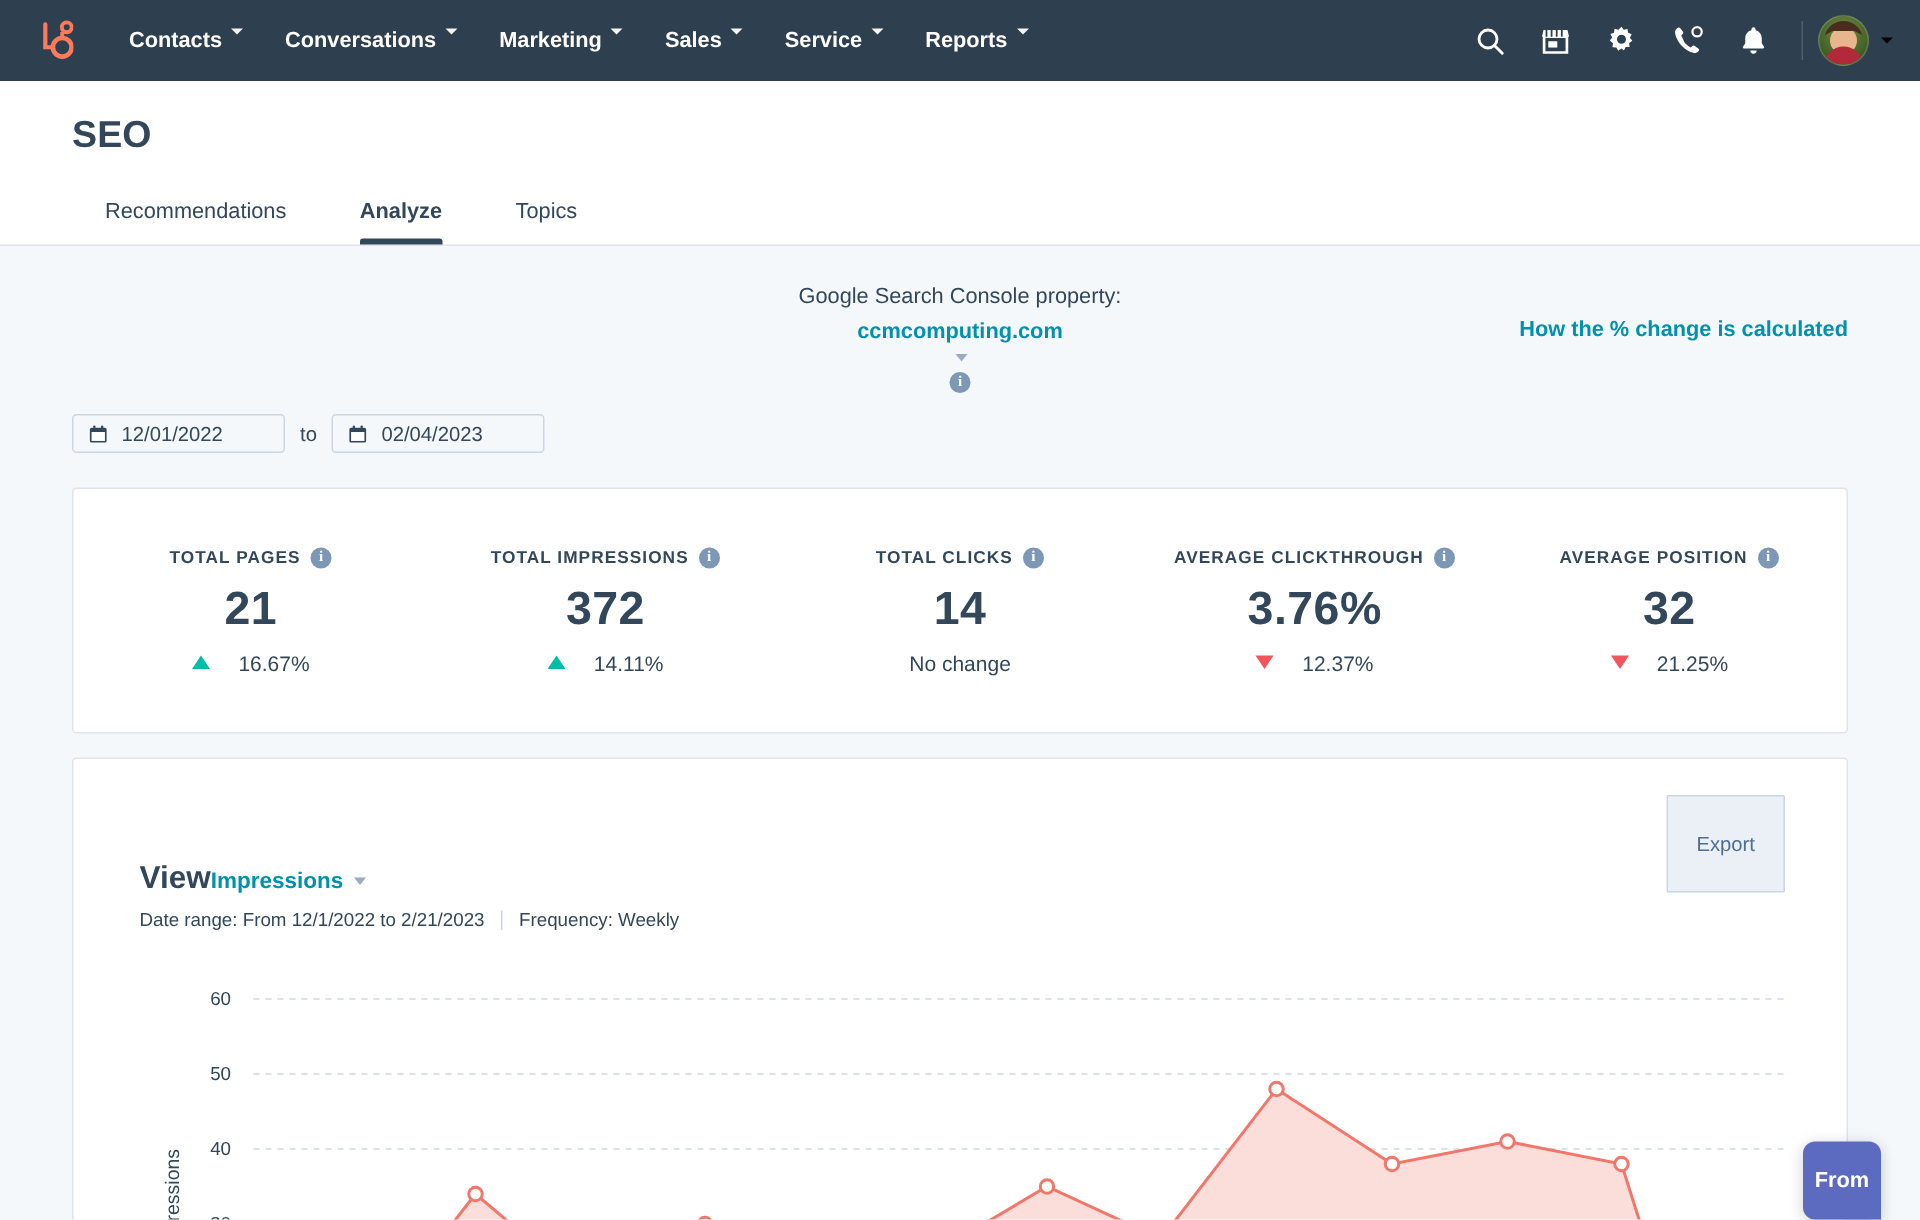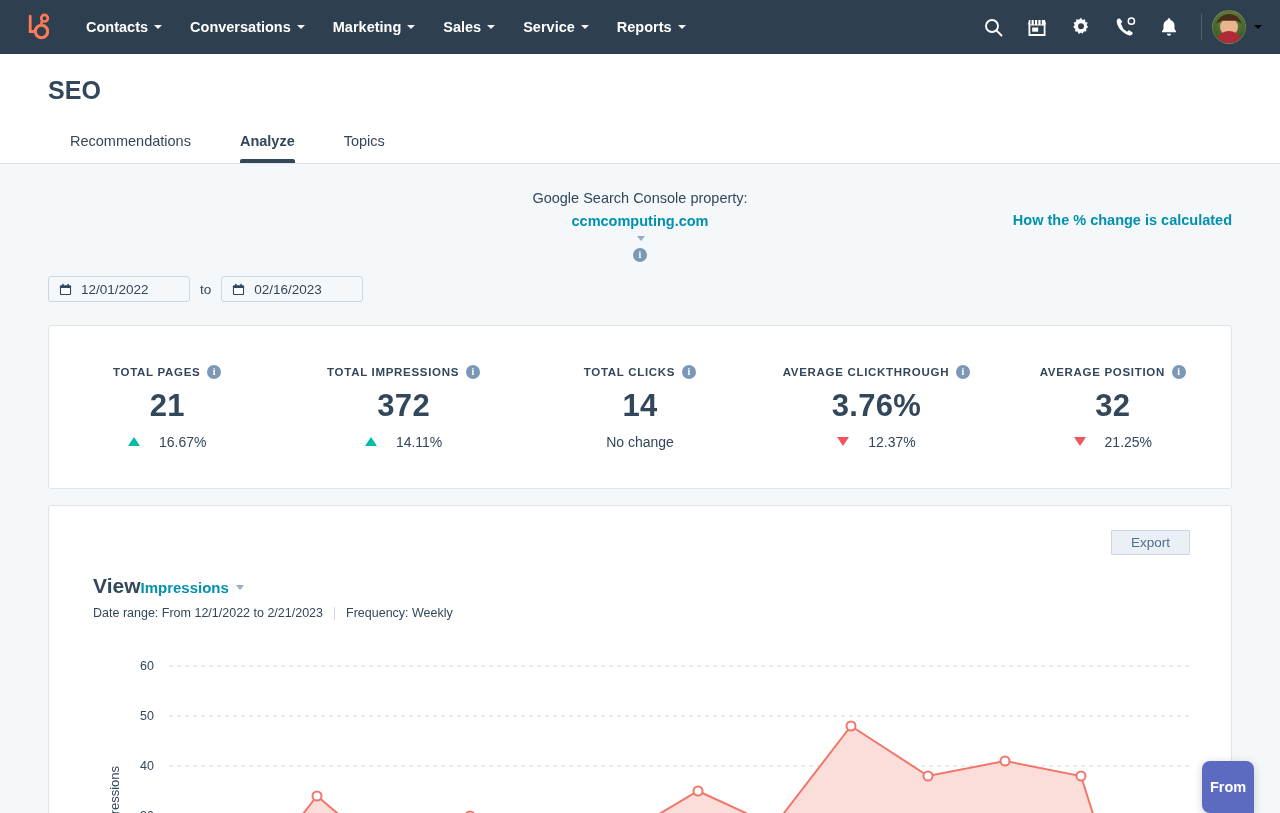--- a/index.html
+++ b/index.html
@@ -14,21 +14,21 @@
   .topnav {
     height: 54px; background: #2e3f50;
     display: flex; align-items: center;
     padding: 0 18px 0 16px;
     position: relative; z-index: 30;
   }
   .logo { width: 40px; display: flex; align-items: center; justify-content: center; }
   .nav-items { display: flex; align-items: center; margin-left: 16px; gap: 0; }
   .nav-item {
     color: #ffffff; font-size: 14.5px; font-weight: 600;
-    padding: 6px 14px; display: flex; align-items: center; gap: 6px;
+    padding: 6px 14px; display: flex; align-items: flex-start; gap: 6px;
     cursor: pointer; white-space: nowrap;
   }
   .caret { width: 0; height: 0; border-left: 4px solid transparent; border-right: 4px solid transparent; border-top: 4.5px solid currentColor; display: inline-block; opacity: .95; }
   .nav-right { margin-left: auto; display: flex; align-items: center; gap: 0; }
   .nav-icon {
     width: 44px; height: 44px; display: flex; align-items: center; justify-content: center;
     cursor: pointer;
   }
   .nav-sep { width: 1px; height: 26px; background: #51606e; margin: 0 10px; }
   .avatar {
@@ -117,21 +117,21 @@
   .stat-value { font-size: 31px; color: #33475b; margin-top: 9px; font-weight: 700; letter-spacing: .3px; }
   .stat-delta { font-size: 14px; color: #33475b; margin-top: 10px; display: flex; align-items: center; justify-content: center; gap: 19px; }
   .tri-up { width:0;height:0;border-left:6px solid transparent;border-right:6px solid transparent;border-bottom:9px solid #00bda5; }
   .tri-down { width:0;height:0;border-left:6px solid transparent;border-right:6px solid transparent;border-top:9px solid #f2545b; }
 
   
   .chart-card { margin-top: 16px; height: 360px; position: relative; overflow: hidden; }
   .export-btn {
     position: absolute; right: 41px; top: 24px;
     background: #eaf0f6; color: #506e91; border: 1px solid #cbd6e2;
-    border-radius: 1px; font-size: 13.5px; padding: 4px 19px; cursor: pointer;
+    border-radius: 1px; font-size: 13.5px; padding: 24px 19px; cursor: pointer;
     font-family: "Liberation Sans", sans-serif;
   }
   .chart-head { padding: 68px 0 0 44px; }
   .view-row { display: flex; align-items: baseline; gap: 0; }
   .view-word { font-size: 21px; font-weight: 700; color: #33475b; }
   .view-metric { font-size: 15px; font-weight: 700; color: #0091ae; cursor: pointer; display: flex; align-items: center; gap: 5px; }
   .chart-sub { font-size: 12.5px; color: #33475b; margin-top: 8px; display: flex; align-items: center; gap: 11px; }
   .sub-sep { width: 1px; height: 13px; background: #cbd6e2; display: inline-block; }
 
   .plot-wrap { position: absolute; left: 0; top: 0; width: 1184px; height: 360px; pointer-events: none; }
@@ -263,21 +263,21 @@
       <span>12/01/2022</span>
     </div>
     <span class="to-label">to</span>
     <div class="date-input">
       <svg width="13" height="13" viewBox="0 0 14 14">
         <rect x="1" y="2.4" width="12" height="10.6" rx="1.2" fill="#33475b"></rect>
         <rect x="2.2" y="5.4" width="9.6" height="6.4" fill="#fff"></rect>
         <rect x="3.4" y="0.8" width="1.6" height="3" rx=".7" fill="#33475b"></rect>
         <rect x="9" y="0.8" width="1.6" height="3" rx=".7" fill="#33475b"></rect>
       </svg>
-      <span>02/16/2023</span>
+      <span>02/04/2023</span>
     </div>
   </div>
 
   <div class="how-link">How the % change is calculated</div>
 </div>
 
 <div class="card stats-card">
   <div class="stat">
     <div class="stat-label">
       <span>TOTAL PAGES</span>

